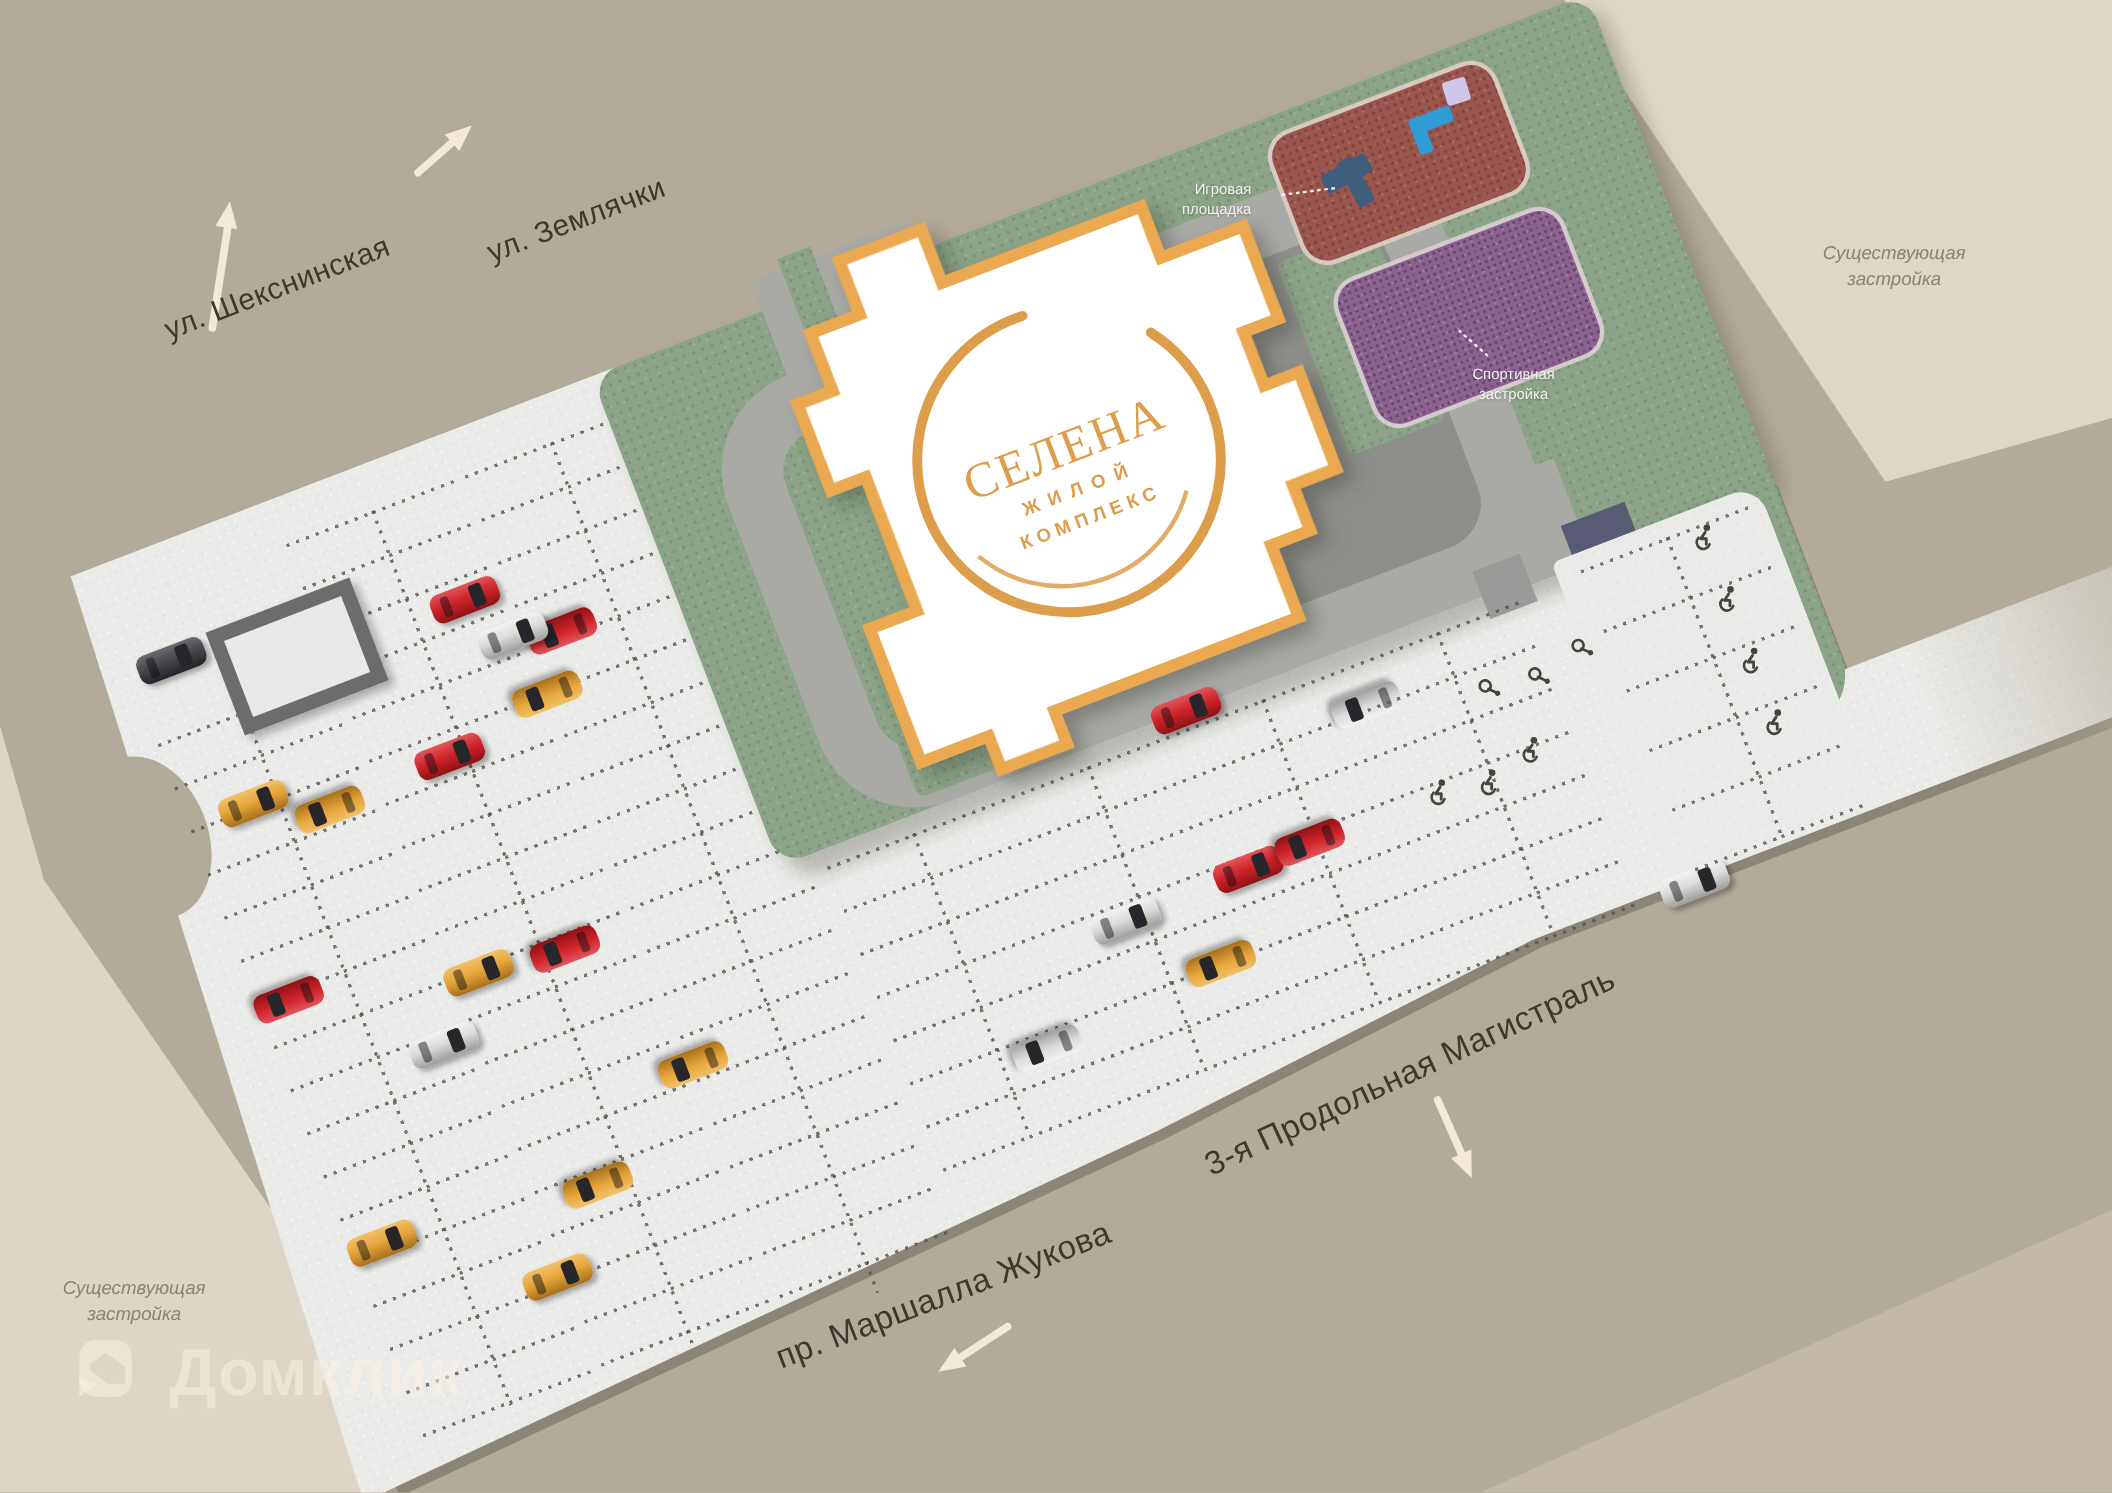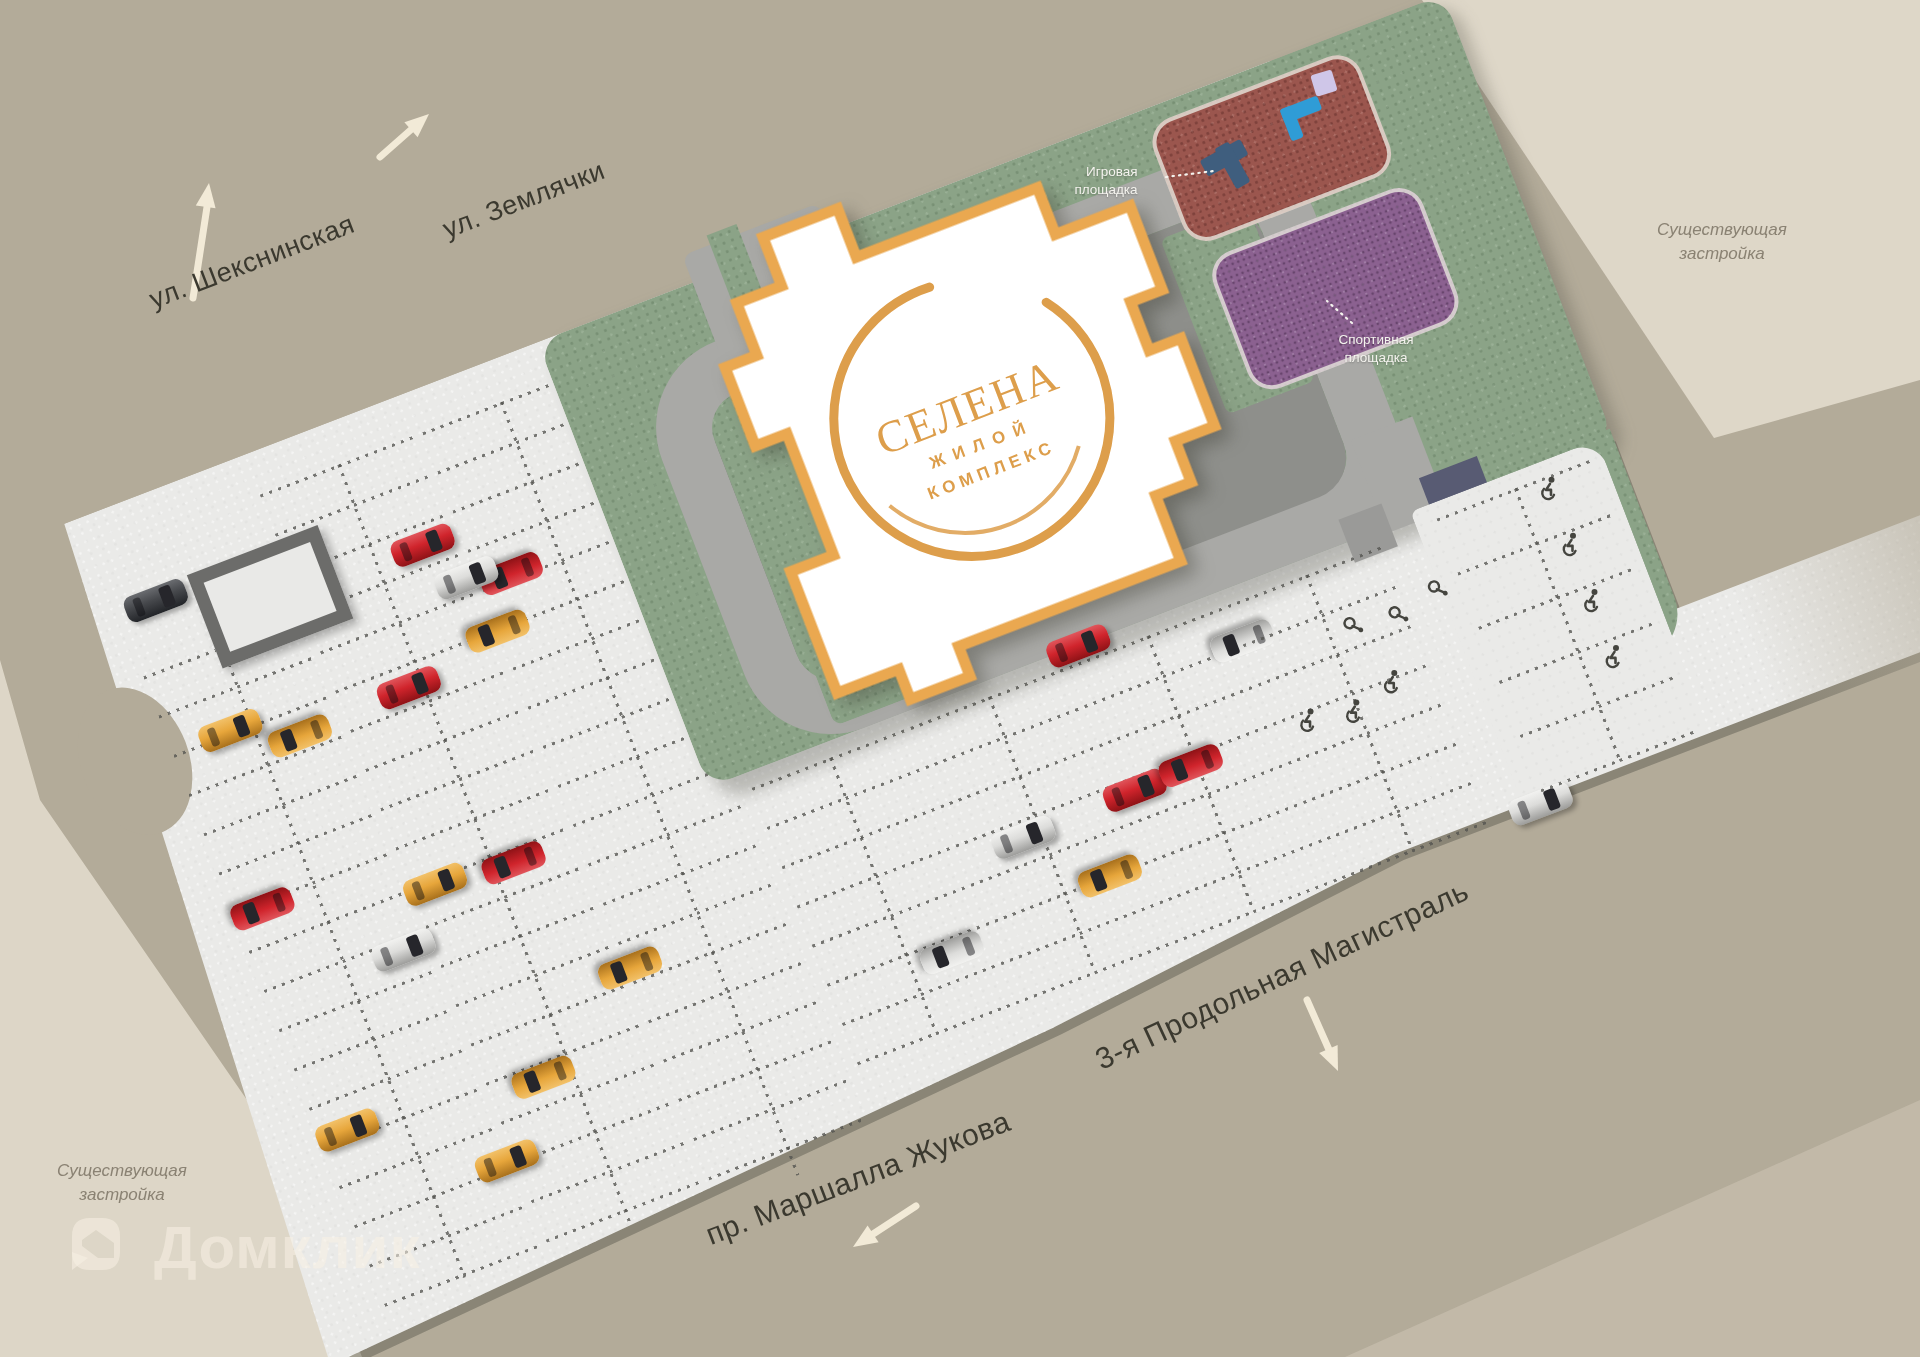--- a/index.html
+++ b/index.html
@@ -545,21 +545,21 @@
   <div class="street big" style="left:1282px;top:975px;transform:translate(-50%,-50%) rotate(-25deg);">3-я Продольная Магистраль</div>
 
   <div class="muted pre" style="left:1722px;top:242px;">Существующая
 застройка</div>
   <div class="muted pre" style="left:122px;top:1183px;">Существующая
 застройка</div>
 
   <div class="tiny pre" style="left:1106px;top:181px;text-align:right;">Игровая
 площадка</div>
   <div class="tiny pre" style="left:1376px;top:349px;text-align:center;">Спортивная
-площадка</div>
+застройка</div>
 
   <div id="watermark">
     <svg width="76" height="76" viewBox="0 0 76 76">
       <path d="M14 30 Q14 12 32 12 L44 12 Q62 12 62 30 L62 46 Q62 64 44 64 L32 64 Q14 64 14 46 Z
                M38 24 L56 37 L56 52 L40 52 L24 40 L24 34 Z" fill="rgba(247,241,227,.55)" fill-rule="evenodd"></path>
       <path d="M30 52 L14 64 L14 46 Z" fill="rgba(247,241,227,.55)"></path>
     </svg>
     <div class="brand">Домклик</div>
   </div>
 

